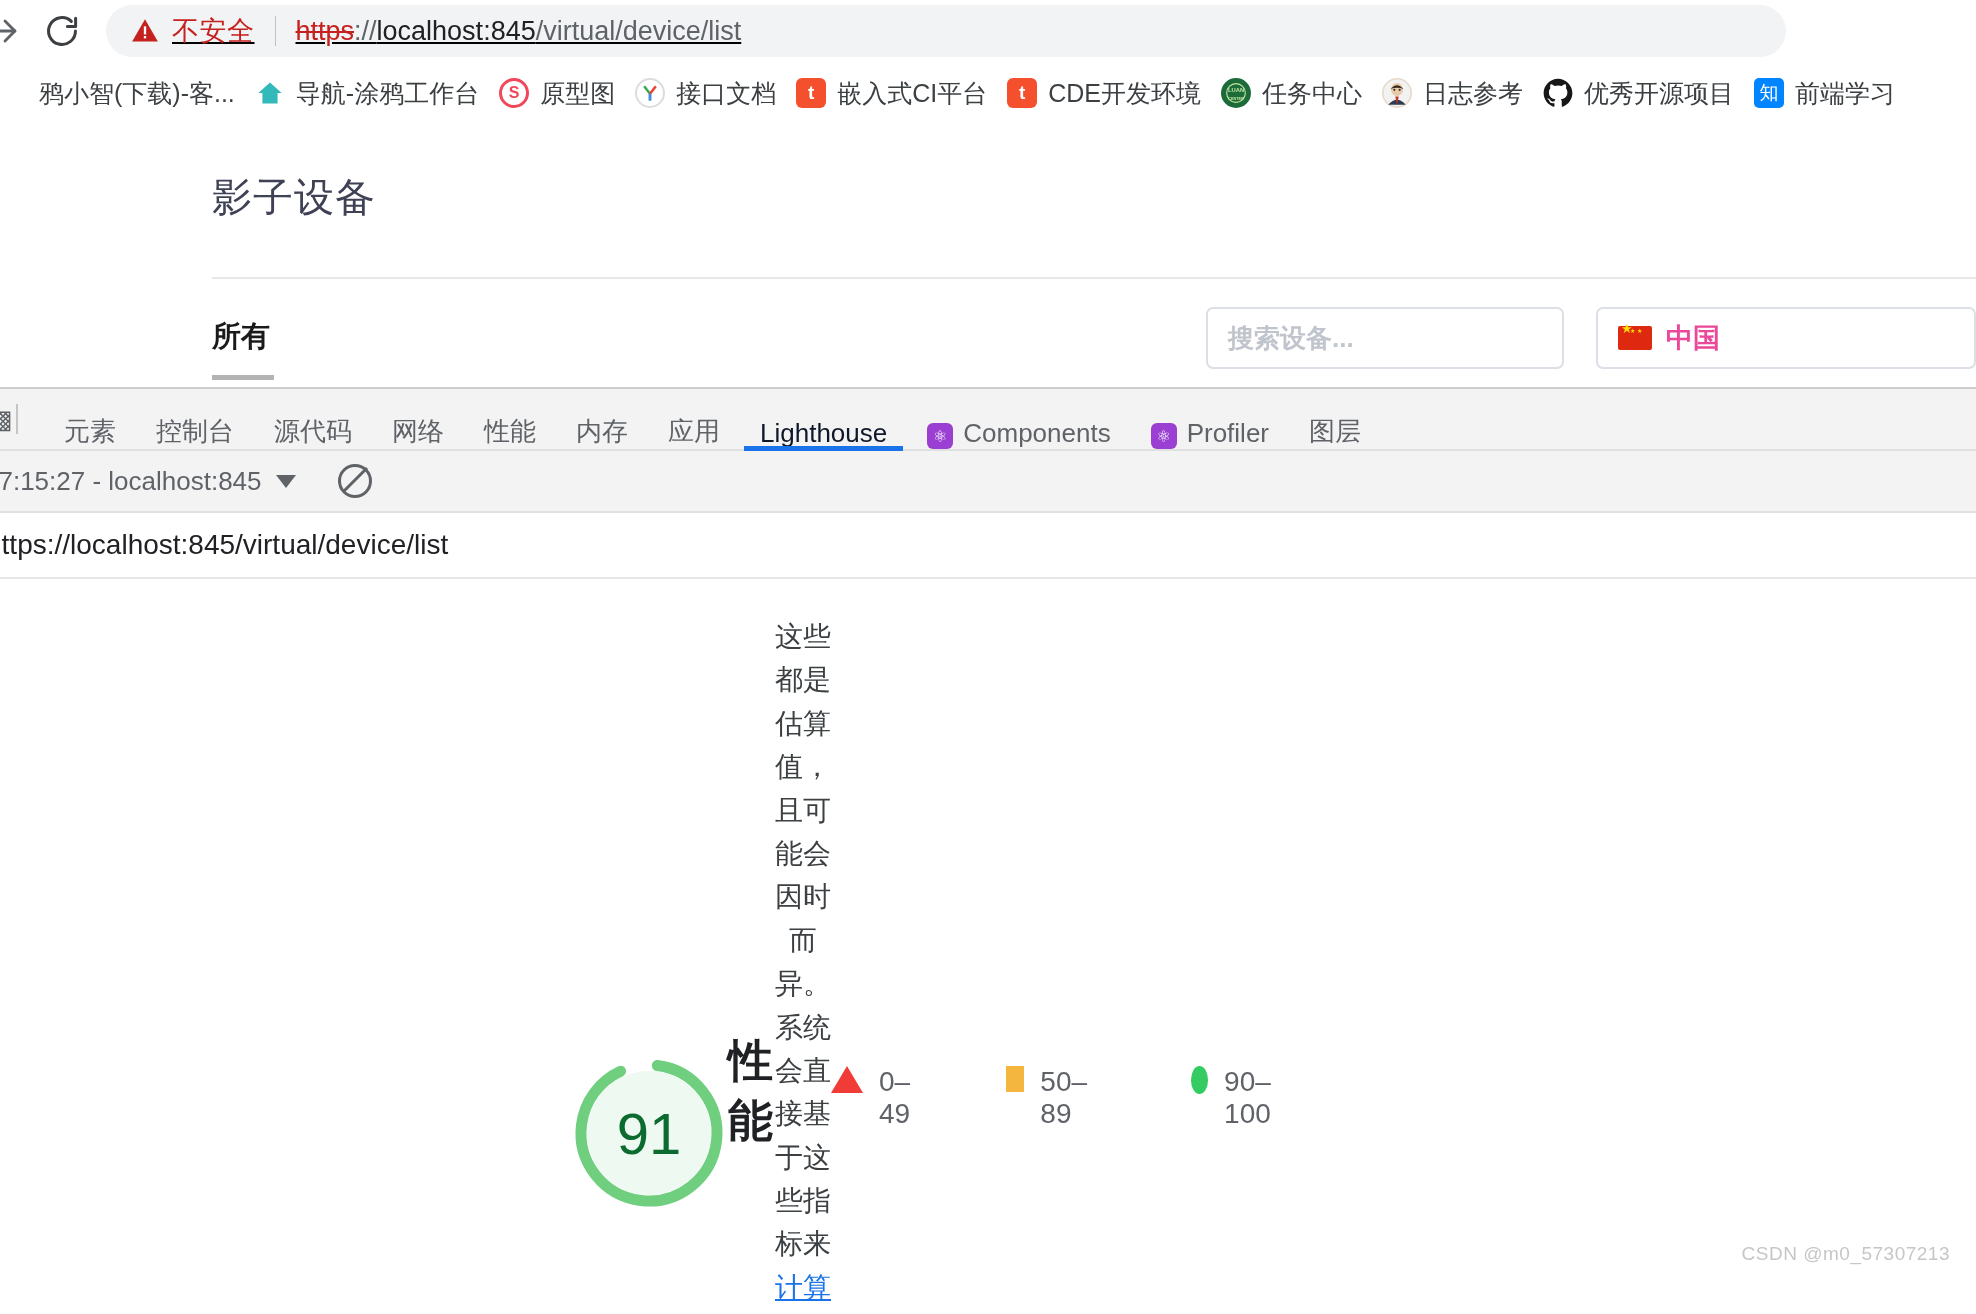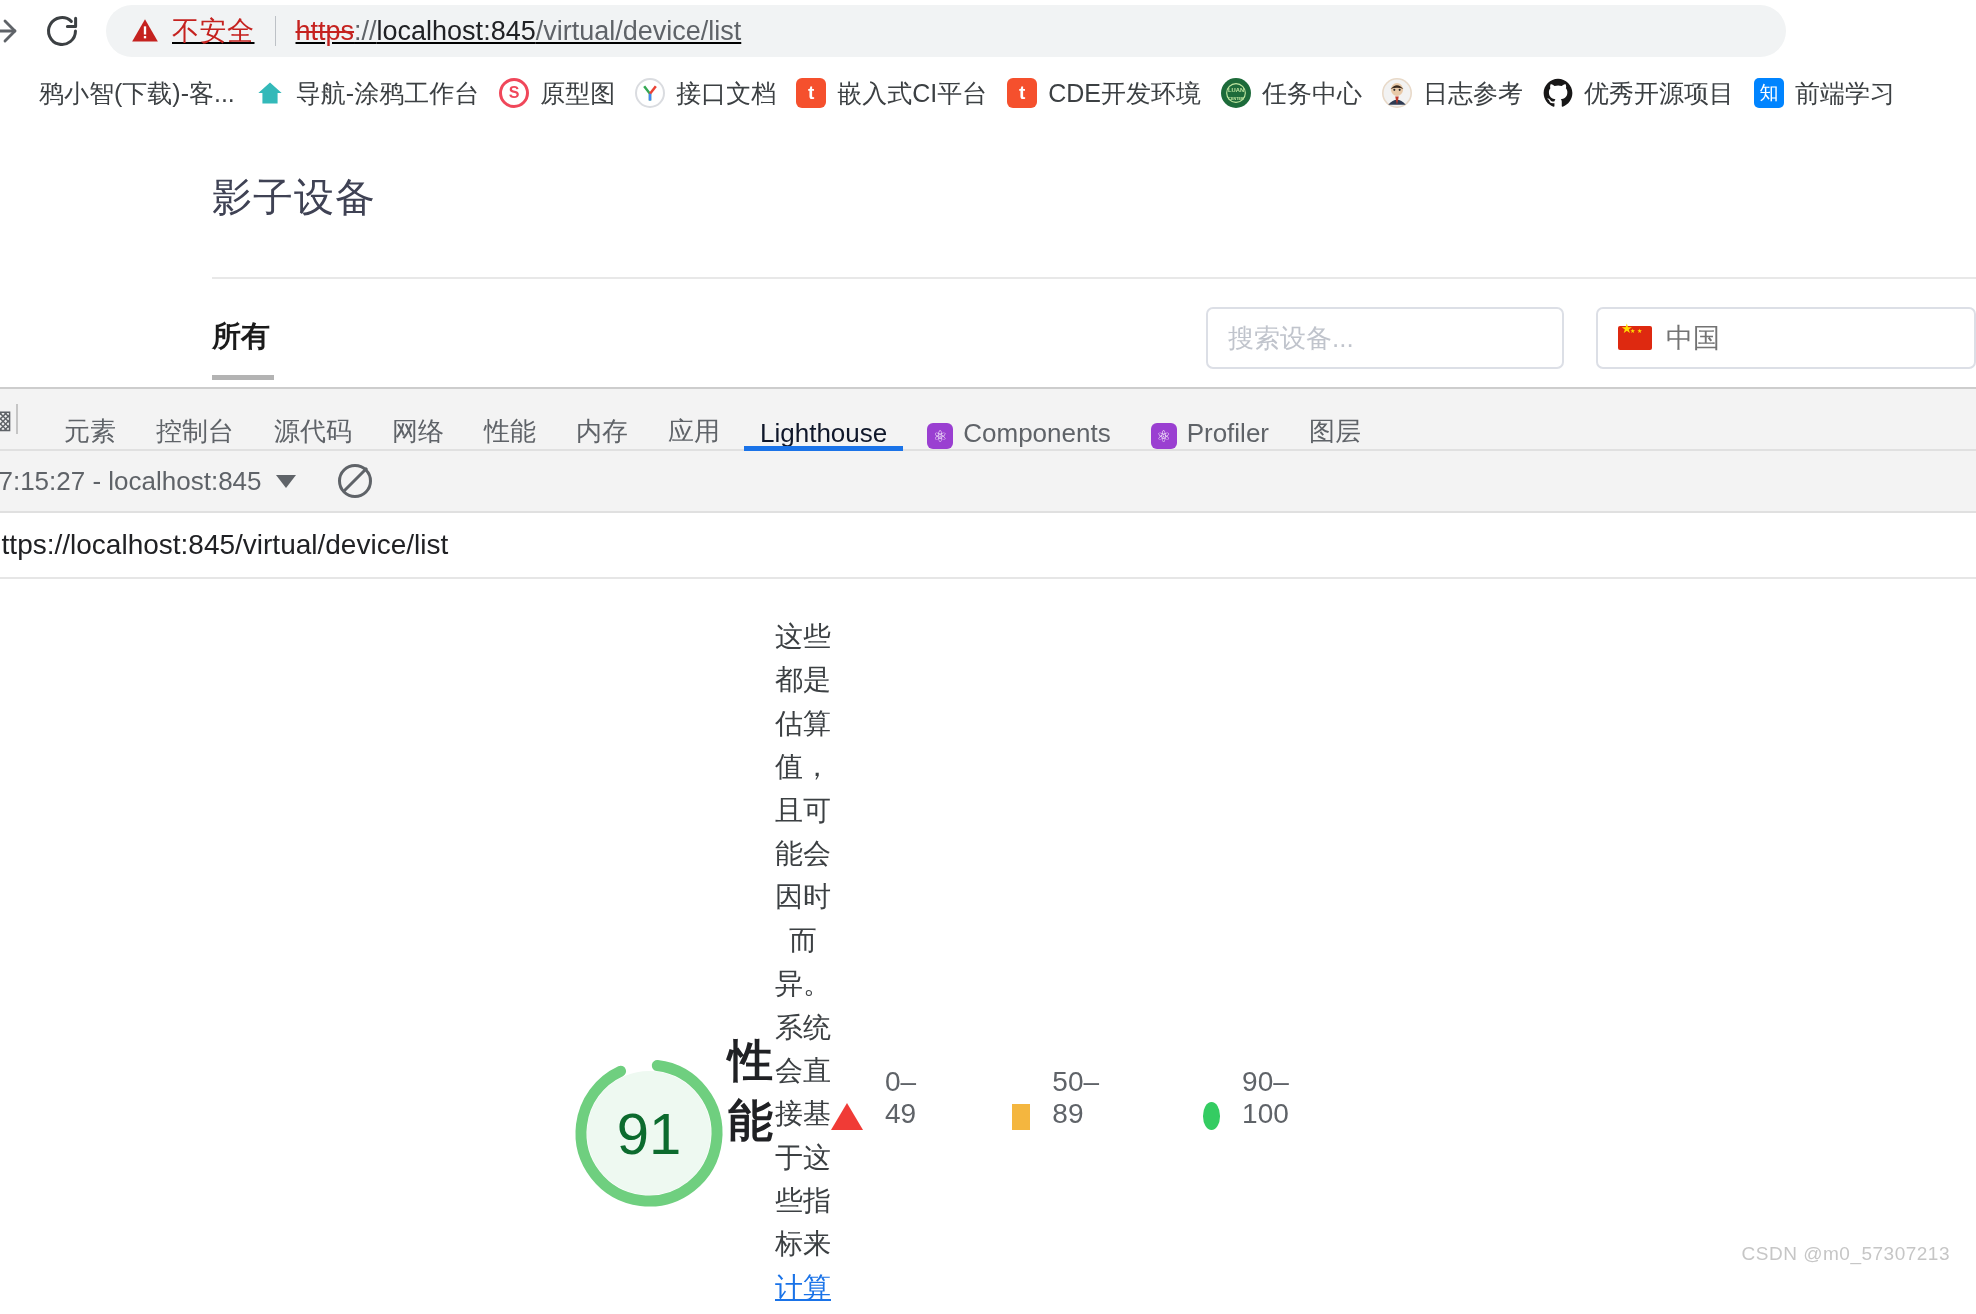--- a/index.html
+++ b/index.html
@@ -147,20 +147,21 @@
     position: absolute;
     left: 0; top: 96px;
     width: 62px; height: 5px;
     background: #b3b3b3;
   }
   .filter-right {
     margin-left: auto;
     display: flex;
     gap: 32px;
     padding-top: 0px;
+    font-weight: bold;
   }
   .search-box {
     width: 358px; height: 62px;
     border: 2px solid #dcdfe6;
     border-radius: 7px;
     display: flex; align-items: center;
     padding: 0 20px;
     background:#fff;
   }
   .search-ph { color:#c0c4cc; font-size: 26px; }
@@ -184,21 +185,21 @@
   .flag-cn::before{
     content:"★";
     position:absolute; left:3px; top:-4px;
     color:#ffde00; font-size:13px; line-height:1;
   }
   .flag-cn::after{
     content:"★ ★";
     position:absolute; left:12px; top:2px;
     color:#ffde00; font-size:6px; line-height:1;
   }
-  .country-name { font-size: 27px; color: #737373; }
+  .country-name { font-size: 27px; color: #ec4899; }
 
   
   .devtools { background:#ffffff; border-top: 2px solid #cdcdcd; }
   .dt-tabbar {
     height: 62px;
     background: #f3f3f3;
     display: flex;
     align-items: stretch;
     border-bottom: 2px solid #e0e0e0;
     position: relative;
@@ -328,21 +329,21 @@
     text-align: center;
     width: 712px;
   }
   .gauge-desc a { color: #1a73e8; text-decoration: underline; }
   .legend {
     margin-top: 48px;
     display:flex;
     align-items:center;
     gap: 96px;
   }
-  .legend-item { display:flex; align-items:flex-end; gap:22px; }
+  .legend-item { display:flex; align-items:flex-start; gap:16px; }
   .legend-label { font-size: 28px; color:#5f6368; }
   .tri-red {
     width:0;height:0;
     border-left:16px solid transparent;
     border-right:16px solid transparent;
     border-bottom:27px solid #f03b36;
   }
   .sq-orange { width:26px;height:26px;background:#f4b63f; }
   .circ-green { width:28px;height:28px;border-radius:50%;background:#34cc62; }
 

